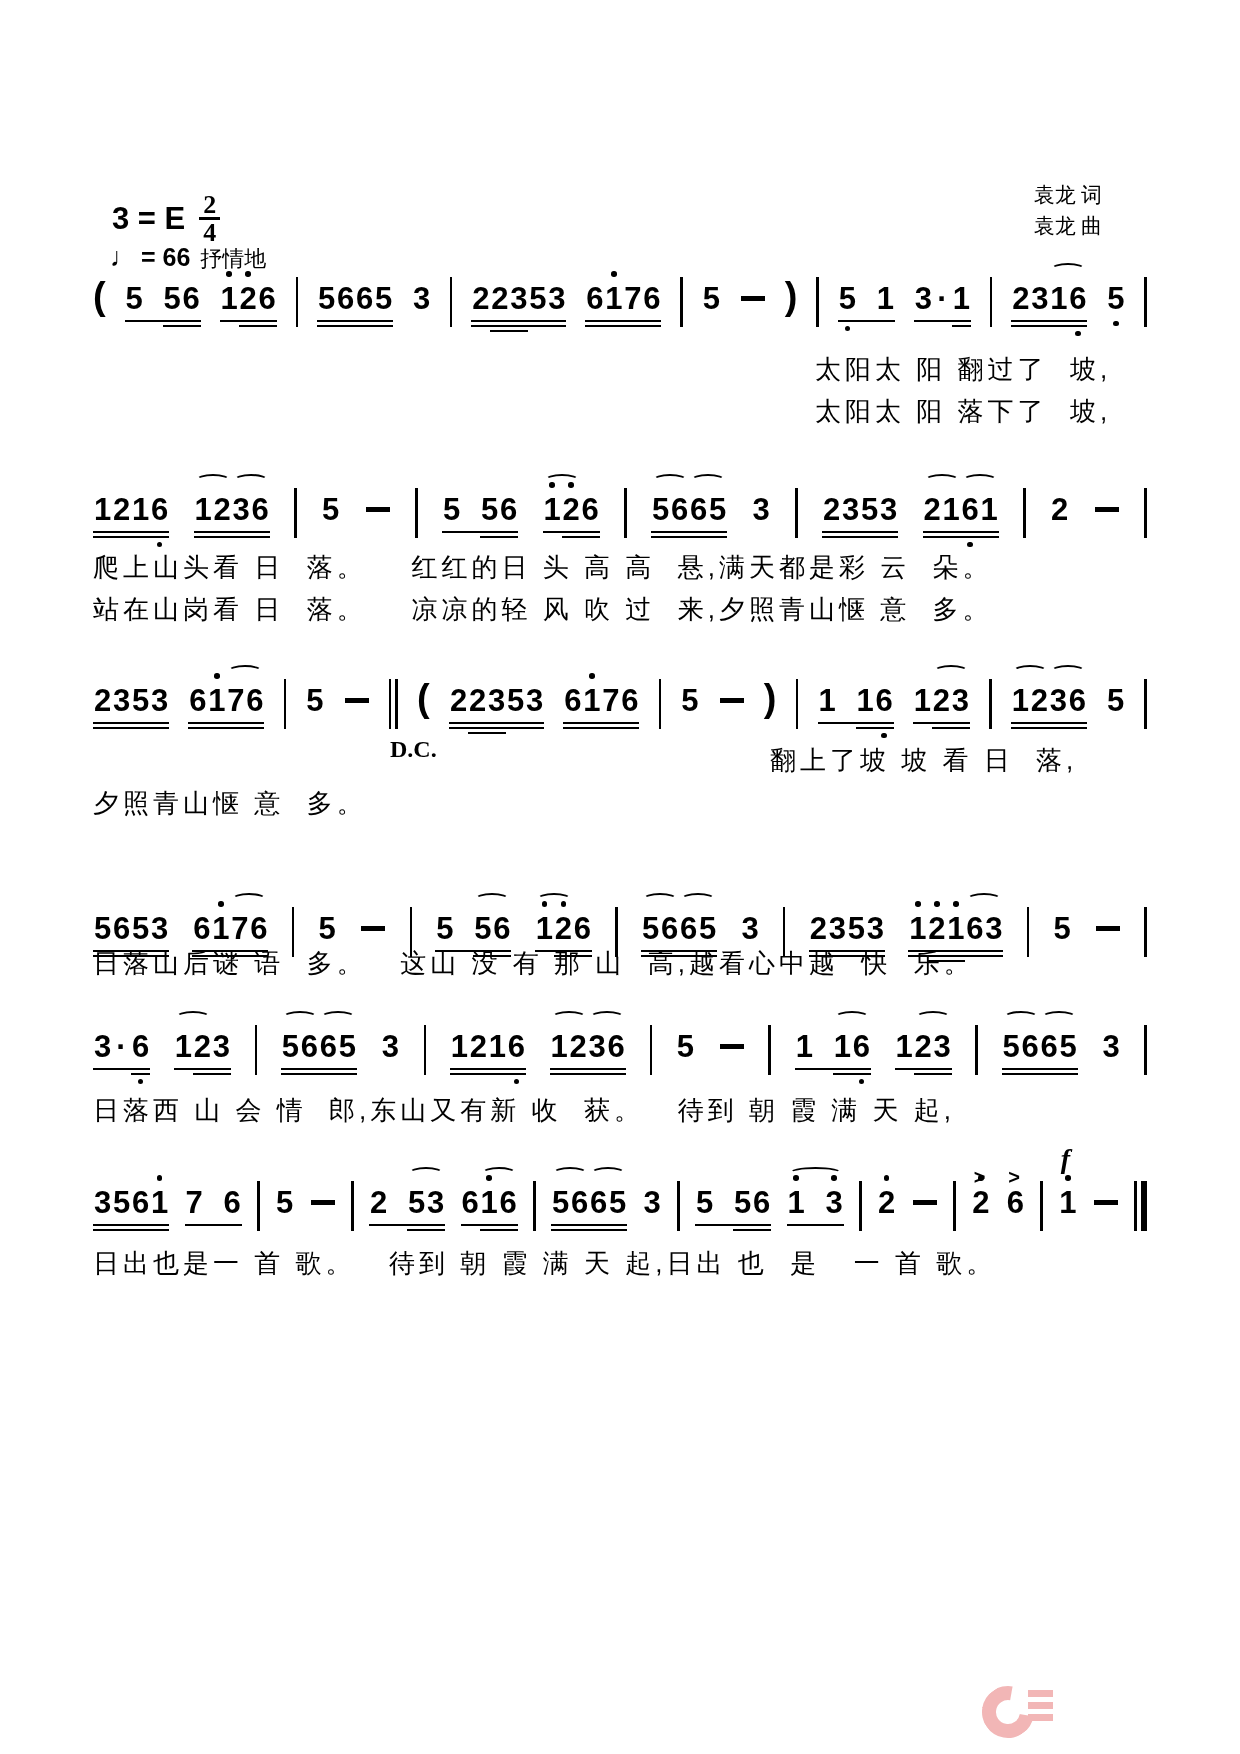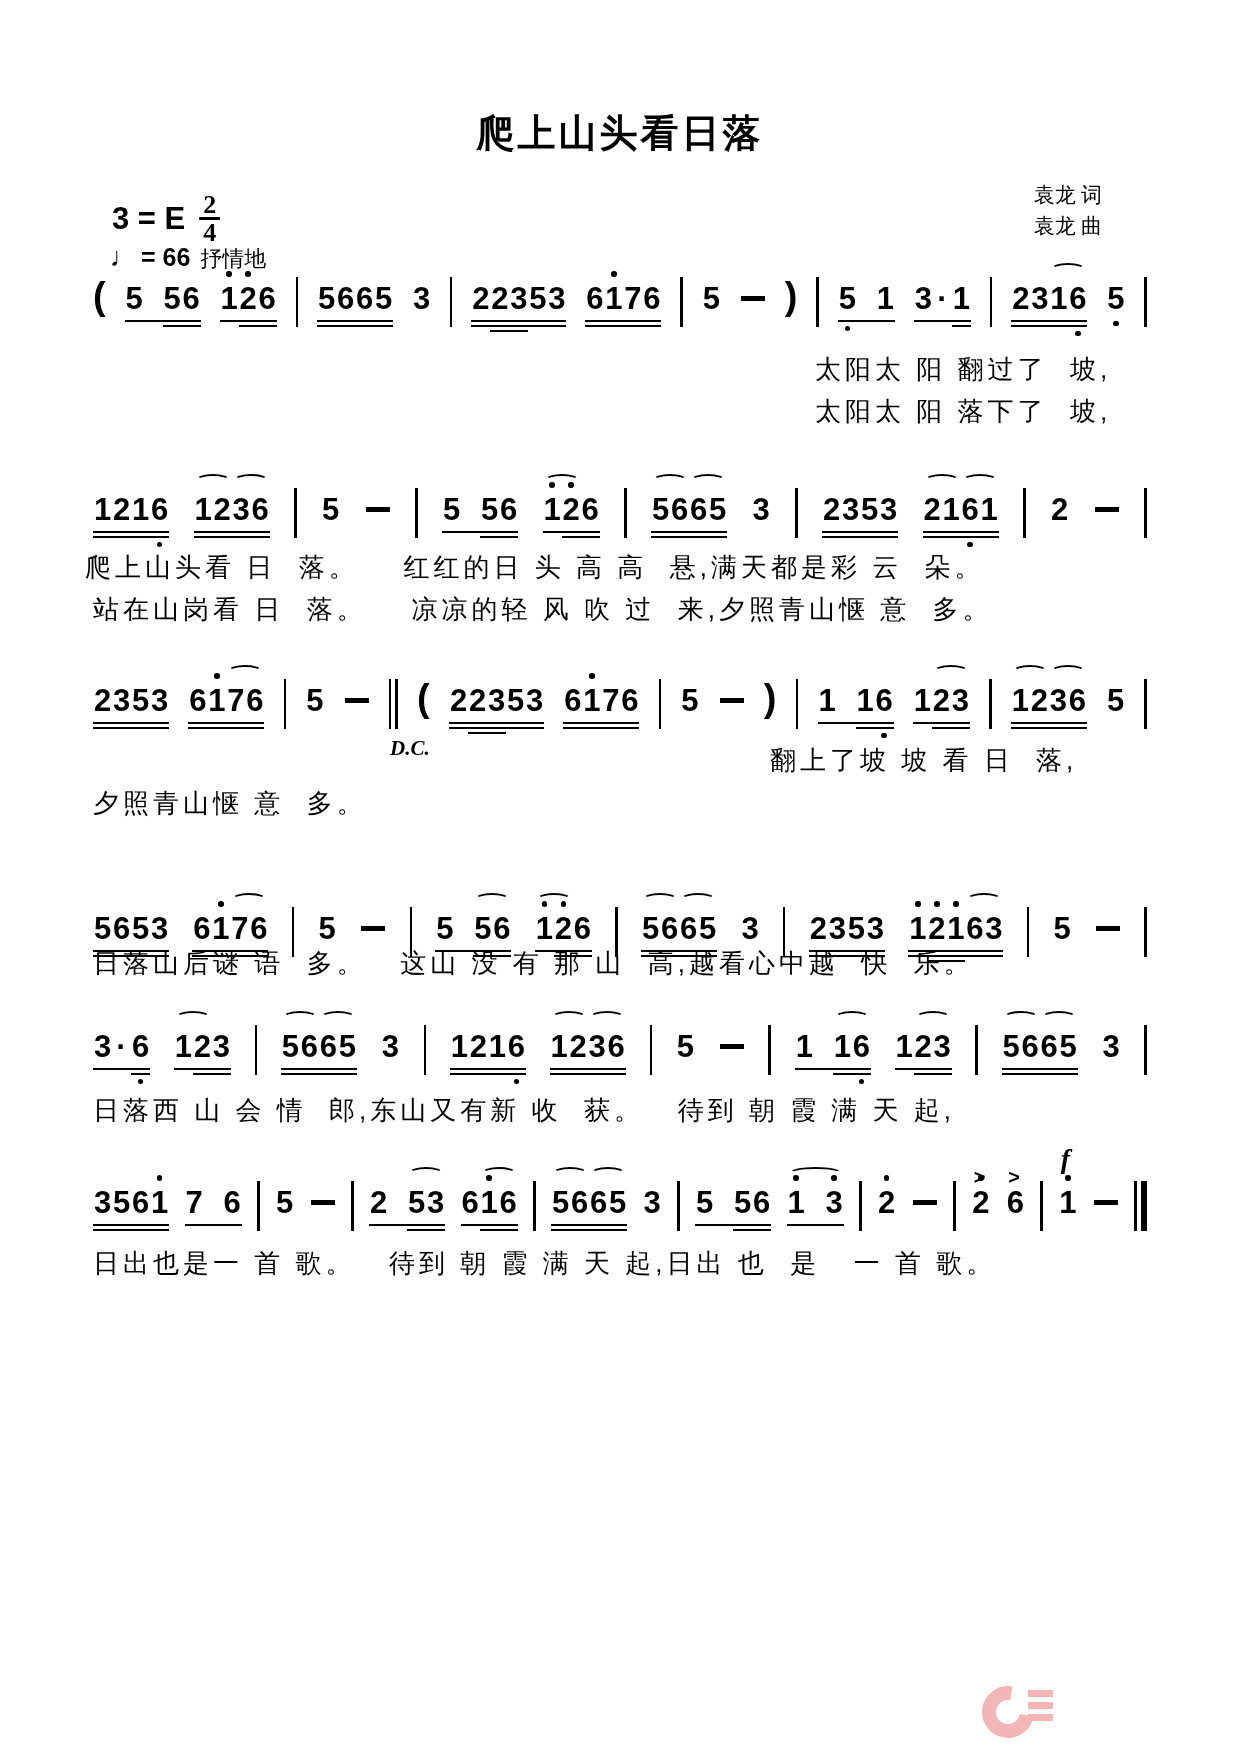--- a/index.html
+++ b/index.html
@@ -28,40 +28,39 @@
        border-radius:50%;box-sizing:border-box}
   .sup{position:absolute;font-size:20px;font-weight:bold;top:-26px}
   .sup.f{font-family:"Liberation Serif",serif;font-style:italic;font-size:28px;top:-44px}
   .bar{width:2.5px;background:#000;height:50px;margin-bottom:-9px}
   .bar.thick{width:6px}
   .barwrap{display:flex;gap:4px;align-items:flex-end}
   .paren{font-size:38px;font-weight:bold;line-height:40px;height:42px}
   .dash{position:relative;width:26px;height:38px}
   .dash::after{content:"";position:absolute;left:1px;top:16px;width:24px;height:4.5px;background:#000}
   .lyric{position:absolute;font-size:26px;letter-spacing:4px;white-space:pre}
-  .lyric.dc{font-family:"Liberation Serif",serif;font-style:italic;font-weight:bold;
-            font-size:21px;letter-spacing:0}
+  .lyric.dc{font-family:"Liberation Serif",serif;font-weight:bold;
+            font-size:24px;letter-spacing:0}
 
   .watermark{position:absolute;left:982px;top:1680px;display:flex;align-items:center;gap:8px}
   .logo{position:relative;display:inline-block;width:76px;height:62px}
   .logo-c{position:absolute;left:0;top:6px;width:52px;height:52px;border-radius:50%;
           border:14px solid #f2b6b6;border-right-color:transparent;transform:rotate(-35deg);box-sizing:border-box}
   .logo-bars{position:absolute;left:46px;top:10px;display:flex;flex-direction:column;gap:5px}
   .logo-bars i{display:block;width:25px;height:7px;background:#f2b6b6}
   .wm-name{font-size:29px;font-weight:bold;letter-spacing:1px;line-height:30px}
   .wm-name .cn{color:#9b9b9b}
   .wm-name .qp{color:#f0bcbc}
   .wm-url{font-size:17px;color:#c9c9c9;letter-spacing:2px;margin-top:3px}
 </style>
 </head>
 <body>
 
 <div class="page">
 
-  <div class="title">爬上山头看日落</div>
 
   <div class="credits">
     <div>袁龙  词</div>
     <div>袁龙  曲</div>
   </div>
 
   <div class="keysig">
     <span>3 = E</span>
     <span class="frac">
       <span class="num">2</span>
@@ -304,21 +303,21 @@
       <span class="logo-bars">
           <i></i>
           <i></i>
           <i></i>
         </span>
     </span>
   </div>
 
 <div class="lyric" style="left: 815px; top: 352px;">太阳太 阳 翻过了  坡,</div>
     <div class="lyric" style="left: 815px; top: 394px;">太阳太 阳 落下了  坡,</div>
-    <div class="lyric" style="left: 85px; top: 550px;">爬上山头看 日  落。    红红的日 头 高 高  悬,满天都是彩 云  朵。</div>
+    <div class="lyric" style="left: 93px; top: 550px;">爬上山头看 日  落。    红红的日 头 高 高  悬,满天都是彩 云  朵。</div>
     <div class="lyric" style="left: 93px; top: 592px;">站在山岗看 日  落。    凉凉的轻 风 吹 过  来,夕照青山惬 意  多。</div>
     <div class="lyric dc" style="left: 390px; top: 736px;">D.C.</div>
     <div class="lyric" style="left: 770px; top: 743px;">翻上了坡 坡 看 日  落,</div>
     <div class="lyric" style="left: 93px; top: 786px;">夕照青山惬 意  多。</div>
     <div class="lyric" style="left: 93px; top: 946px;">日落山后谜 语  多。   这山 没 有 那 山  高,越看心中越  快  乐。</div>
     <div class="lyric" style="left: 93px; top: 1093px; text-align: right;">日落西 山 会 情  郎,东山又有新 收  获。   待到 朝 霞 满 天 起,</div>
     <div class="lyric" style="left: 93px; top: 1246px;">日出也是一 首 歌。   待到 朝 霞 满 天 起,日出 也  是   一 首 歌。</div>
   </div>
 
 </body></html>

